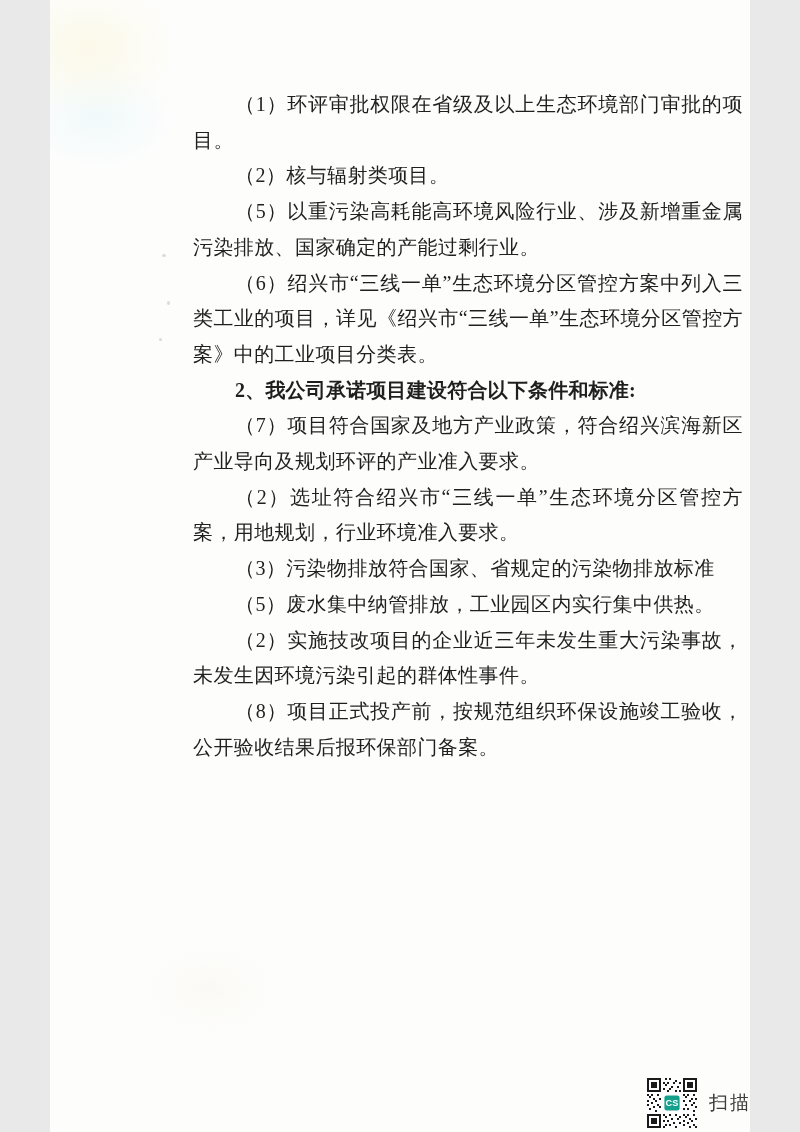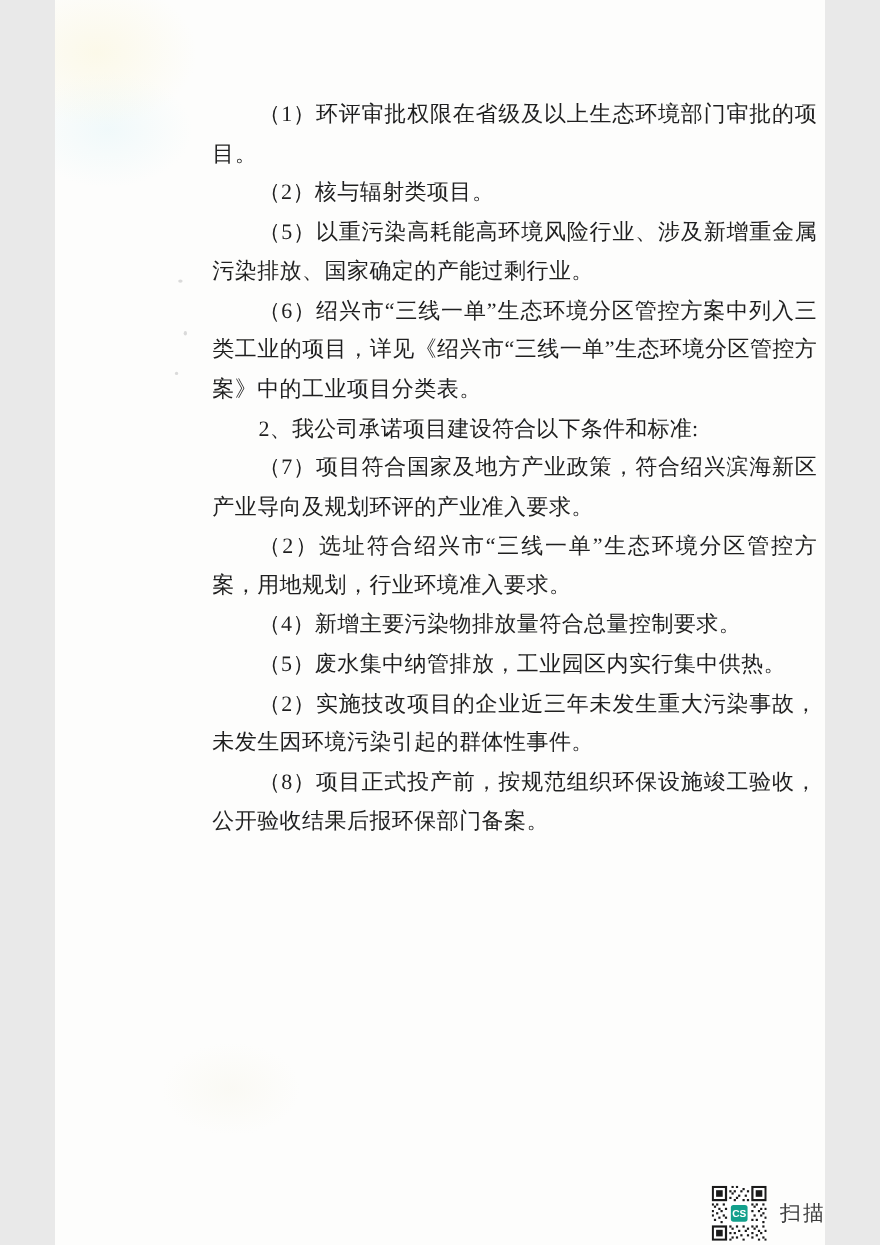--- a/index.html
+++ b/index.html
@@ -36,21 +36,21 @@
     letter-spacing: 0.4px;
     text-align: justify;
     text-justify: inter-character;
   }
   .text-block p {
     margin: 0;
     padding: 0;
     text-indent: 42px;
   }
   .text-block p.heading {
-    font-weight: normal;
+    font-weight: bold;
     letter-spacing: 0.2px;
   }
   .watermark {
     position: absolute;
     left: 597px;
     top: 1078px;
     display: flex;
     align-items: center;
     gap: 12px;
   }
@@ -77,21 +77,21 @@
   <span class="speck" style="left:109px;top:338px;width:3px;height:3px;"></span>
 
   <div class="text-block">
     <p>（1）环评审批权限在省级及以上生态环境部门审批的项目。</p>
     <p>（2）核与辐射类项目。</p>
     <p>（5）以重污染高耗能高环境风险行业、涉及新增重金属污染排放、国家确定的产能过剩行业。</p>
     <p>（6）绍兴市“三线一单”生态环境分区管控方案中列入三类工业的项目，详见《绍兴市“三线一单”生态环境分区管控方案》中的工业项目分类表。</p>
     <p class="heading">2、我公司承诺项目建设符合以下条件和标准:</p>
     <p>（7）项目符合国家及地方产业政策，符合绍兴滨海新区产业导向及规划环评的产业准入要求。</p>
     <p>（2）选址符合绍兴市“三线一单”生态环境分区管控方案，用地规划，行业环境准入要求。</p>
-    <p>（4）新增主要污染物排放量符合总量控制要求。</p>
+    <p>（3）污染物排放符合国家、省规定的污染物排放标准</p>
     <p>（5）废水集中纳管排放，工业园区内实行集中供热。</p>
     <p>（2）实施技改项目的企业近三年未发生重大污染事故，未发生因环境污染引起的群体性事件。</p>
     <p>（8）项目正式投产前，按规范组织环保设施竣工验收，公开验收结果后报环保部门备案。</p>
   </div>
 
   <div class="watermark">
     <svg class="qr" viewBox="0 0 25 25" aria-hidden="true">
       <rect x="0" y="0" width="25" height="25" fill="#ffffff"></rect>
       <g fill="#1a1a1a">
 

